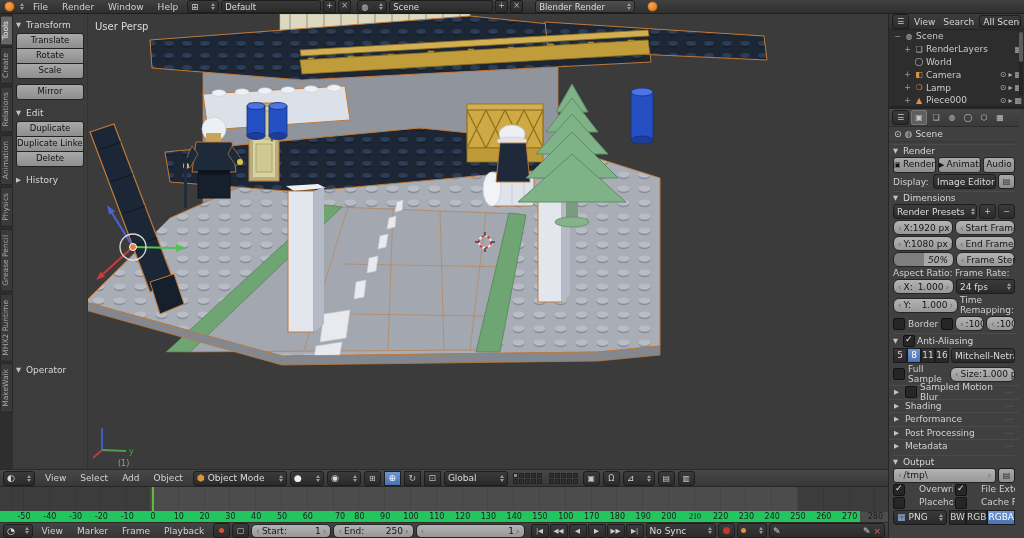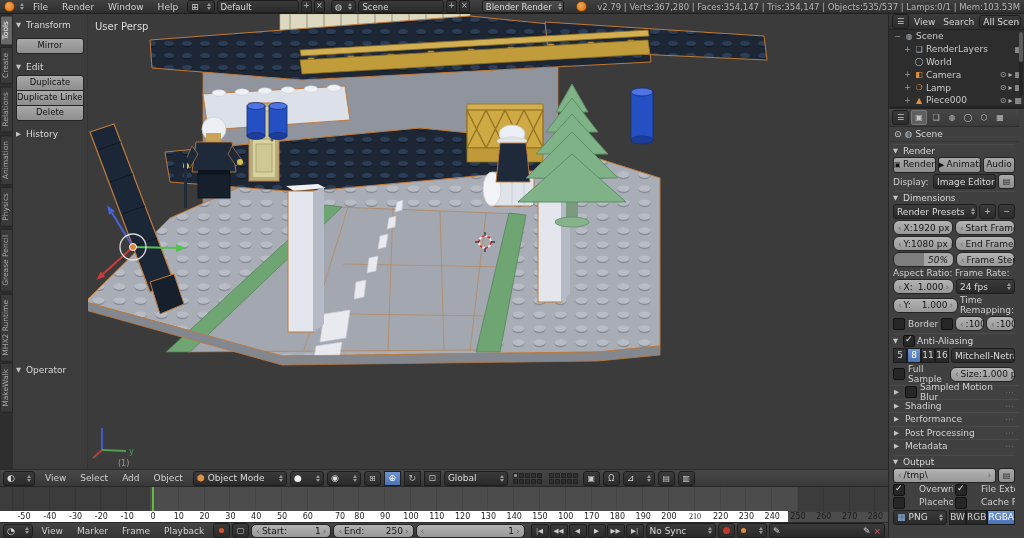--- a/index.html
+++ b/index.html
@@ -75,21 +75,21 @@
   .half{flex:1;min-width:0;}
   .slider{position:relative;flex:1;height:13px;border:1px solid #242424;border-radius:6px;color:#151515;display:flex;align-items:center;justify-content:space-between;padding:0 5px;overflow:hidden;font-style:italic;}
   .cpanel{display:flex;align-items:center;gap:3px;height:12.5px;border-top:1px solid #4b4b4b;padding:0 5px;color:#d2d2d2;}
   .cpanel .dash{margin-left:auto;color:#666;}
   .cbrow{display:flex;align-items:flex-start;gap:14px;width:50%;overflow:hidden;white-space:nowrap;}
   
   #timeline{position:absolute;left:0;top:487px;width:888px;height:51px;background:#4c4c4c;}
   #tracks{position:absolute;left:0;top:0;width:888px;height:24px;background:repeating-linear-gradient(to right,rgba(0,0,0,.10) 0 1px,transparent 1px 25.8px);background-position:23px 0;border-bottom:1px solid #3e3e3e;}
   .dark-zone{position:absolute;top:0;height:24px;background:rgba(0,0,0,.20);}
   #playhead{position:absolute;left:152px;top:0;width:2px;height:34px;background:#63b83e;}
-  #ruler{position:absolute;left:0;top:24px;width:788px;height:11px;background:#ffffff;border-bottom:1px solid #fef9c3;}
+  #ruler{position:absolute;left:0;top:24px;width:860px;height:11px;background:#22c55e;border-bottom:1px solid #fef9c3;}
   .rnum{position:absolute;top:1px;transform:translateX(-50%);color:#1c1c1c;font-size:8px;}
   #tlhead{position:absolute;left:0;top:35px;width:888px;height:16px;background:linear-gradient(#444,#353535);display:flex;align-items:center;gap:2px;padding:0 3px;box-sizing:border-box;border-top:1px solid #2b2b2b;}
   #tlhead .num{height:12px;border-radius:5px;}
   .pbtn{width:16px;height:12px;display:flex;align-items:center;justify-content:center;background:linear-gradient(#3a3a3a,#2b2b2b);border:1px solid #1d1d1d;color:#ccc;font-size:6.5px;border-radius:2px;}
   .dot{width:7px;height:7px;border-radius:50%;}
   svg text{font-family:"DejaVu Sans",sans-serif;}
 </style>
 </head>
 <body>
 
@@ -120,38 +120,42 @@
     <span class="dd" style="width:96px">
         <span>Scene</span>
       </span>
     <span class="mini">+</span>
     <span class="mini">×</span>
     <span class="dd" style="width:92px;margin-left:10px;background:linear-gradient(#4e4e4e,#3c3c3c)">
         <span>Blender Render</span>
         <span class="stp"></span>
       </span>
     <span class="logo" style="margin-left:10px"></span>
-    <span id="stats">v2.79 | Verts:367,280 | Faces:354,147 | Tris:354,147 | Objects:535/537 | Lamps:0/1 | Mem:103.53M</span>
   </div>
 
   <div id="tabstrip">
       <div class="ttab active">Tools</div>
       <div class="ttab">Create</div>
       <div class="ttab">Relations</div>
       <div class="ttab">Animation</div>
       <div class="ttab">Physics</div>
       <div class="ttab">Grease Pencil</div>
       <div class="ttab">MHX2 Runtime</div>
       <div class="ttab">MakeWalk</div>
     </div>
 
   <div id="toolshelf">
     <div class="phead">
         <span class="tri">▼</span>
         <span>Transform</span>
+      </div>
+    <div class="group" id="transform-group">
+        <div class="btn">Translate</div>
+        <div class="btn">Rotate</div>
+        <div class="btn">Scale</div>
       </div>
     <div class="btn" style="margin-top:5px">Mirror</div>
     <div class="phead" style="margin-top:8px">
         <span class="tri">▼</span>
         <span>Edit</span>
       </div>
     <div class="group" id="edit-group">
         <div class="btn">Duplicate</div>
         <div class="btn">Duplicate Linked</div>
         <div class="btn">Delete</div>

